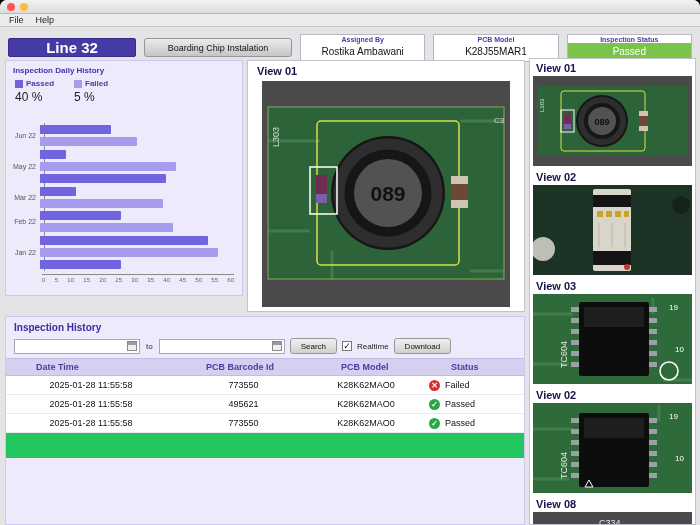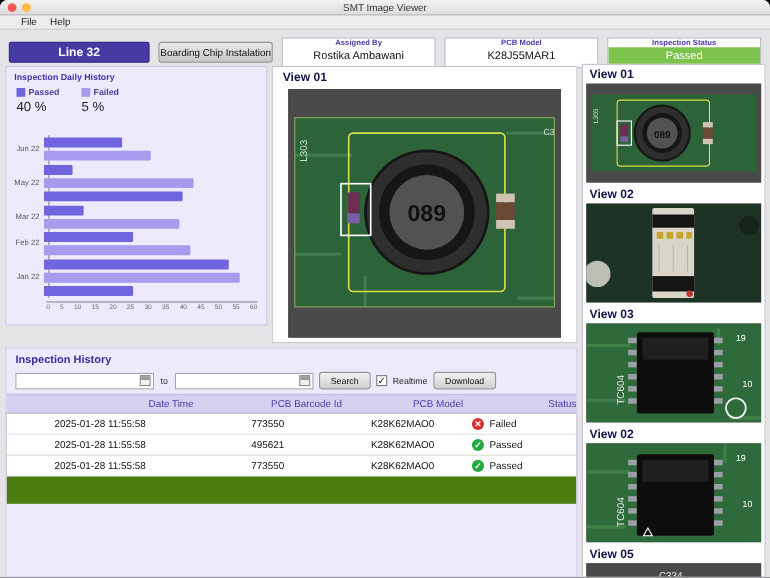--- a/index.html
+++ b/index.html
@@ -6,27 +6,27 @@
   html,body { width:700px; height:525px; }
   body { background:#000; font-family:"Liberation Sans", sans-serif; overflow:hidden; }
   #window { width:700px; height:525px; background:#e4e4e7; border-radius:7px 7px 0 0; overflow:hidden; position:relative; }
 
   
   .titlebar { height:14px; background:linear-gradient(#f2f2f2,#dcdcdc); border-bottom:1px solid #b8b8b8; position:relative; display:flex; align-items:center; }
   .tl { width:8px; height:8px; border-radius:50%; }
   .tl.red { background:#fc5753; margin-left:7px; }
   .tl.yellow { background:#fdbc40; margin-left:5px; }
   .win-title { position:absolute; left:0; right:0; text-align:center; font-size:9px; color:#333; }
-  .menubar { height:13px; background:#ececec; border-bottom:1px solid #c9c9c9; display:flex; align-items:center; gap:12px; padding-left:19px; font-size:9px; color:#222; }
+  .menubar { height:13px; background:#ececec; border-bottom:1px solid #c9c9c9; display:flex; align-items:center; gap:12px; padding-left:9px; font-size:9px; color:#222; }
   .menu-item { cursor:default; }
 
   
   .header { display:flex; align-items:center; padding:5px 8px 0 8px; gap:8px; height:36px; }
-  .btn-line { width:128px; height:19px; background:#463aa4; color:#fff; font-weight:bold; font-size:11px; display:flex; align-items:center; justify-content:center; border-radius:2px; border:1px solid #352c85; }
-  .btn-station { width:104px; height:19px; background:linear-gradient(#ebebeb,#c6c6c6); border:1px solid #969696; border-radius:3px; font-size:9px; color:#111; display:flex; align-items:center; justify-content:center; }
+  .btn-line { width:128px; height:19px; background:#463aa4; color:#fff; font-weight:bold; font-size:15px; display:flex; align-items:center; justify-content:center; border-radius:2px; border:1px solid #352c85; }
+  .btn-station { width:148px; height:19px; background:linear-gradient(#ebebeb,#c6c6c6); border:1px solid #969696; border-radius:3px; font-size:9px; color:#111; display:flex; align-items:center; justify-content:center; }
   .infobox { flex:1; height:28px; background:#fff; border:1px solid #b7b7c2; display:flex; flex-direction:column; overflow:hidden; }
   .infobox .lbl { font-size:7px; font-weight:bold; color:#4b3aa5; text-align:center; padding-top:1px; }
   .infobox .val { flex:1; font-size:10px; font-weight:normal; color:#111; display:flex; align-items:center; justify-content:center; }
   .infobox .val.status-pass { background:#7cc34b; color:#fff; }
 
   
   #chart-panel { position:absolute; left:5px; top:60px; width:238px; height:236px; background:#edeafb; border:1px solid #cfc8ee; }
   #main-view { position:absolute; left:247px; top:60px; width:278px; height:252px; background:#fff; border:1px solid #c2c2cc; }
   #sidebar { position:absolute; left:529px; top:58px; width:167px; height:467px; background:#fff; border:1px solid #c2c2cc; overflow:hidden; }
   #history-panel { position:absolute; left:5px; top:316px; width:520px; height:209px; background:#edeafb; border:1px solid #cfc8ee; overflow:hidden; }
@@ -60,39 +60,38 @@
   
   .hp-title { font-size:10px; font-weight:bold; color:#3a2da0; padding:5px 8px 3px 8px; }
   .search-row { display:flex; align-items:center; gap:5px; padding:2px 8px 4px 8px; }
   .dinput { width:126px; height:15px; background:#fff; border:1px solid #a7a7b5; display:flex; align-items:center; justify-content:flex-end; padding-right:2px; }
   .cal { width:10px; height:10px; border:1px solid #8a8a8a; background:linear-gradient(#9a9a9a 0 3px, #efefef 3px); }
   .to-label { font-size:8px; color:#333; padding:0 1px; }
   .btn-small { height:16px; padding:0 10px; background:linear-gradient(#f0f0f0,#d1d1d1); border:1px solid #979797; border-radius:3px; font-size:8px; color:#111; display:flex; align-items:center; }
   .chk { width:10px; height:10px; background:#fff; border:1px solid #777; font-size:9px; line-height:9px; color:#111; display:flex; align-items:center; justify-content:center; }
   .chk-label { font-size:8px; color:#222; }
   .hhead { display:flex; background:#d6d0f0; border-top:1px solid #c2bbe4; border-bottom:1px solid #c2bbe4; height:18px; align-items:center; }
-  .hcolh { font-size:9px; font-weight:normal; color:#4b3aa5; text-align:right;padding-left:30px; }
+  .hcolh { font-size:9px; font-weight:bold; color:#4b3aa5; text-align:left;padding-left:30px; }
   .c1 { width:170px; } .c2 { width:135px; } .c3 { width:110px; } .c4 { width:103px; }
-  .hbody { background:#4d7c0f; min-height:82px; }
+  .hbody { background:#22c55e; min-height:82px; }
   .hrow { display:flex; height:19px; align-items:center; background:#fff; border-bottom:1px solid #eceaf6; }
   .hc { font-size:9px; color:#111; text-align:center; }
   .hc.status { display:flex; align-items:center; gap:5px; padding-left:8px; text-align:left; }
   .sicon { width:11px; height:11px; border-radius:50%; color:#fff; font-size:8px; font-weight:bold; display:flex; align-items:center; justify-content:center; flex-shrink:0; }
   .sicon.fail { background:#d63031; }
   .sicon.pass { background:#27a844; }
 </style>
 </head>
 <body>
 
 <div id="window">
 
   <div class="titlebar">
     <span class="tl red"></span>
     <span class="tl yellow"></span>
-    <span class="win-title">SMT Image Viewer</span>
   </div>
 
   <div class="menubar">
     <span class="menu-item">File</span>
     <span class="menu-item">Help</span>
   </div>
 
   <div class="header">
     <div class="btn-line">Line 32</div>
     <div class="btn-station">Boarding Chip Instalation</div>
@@ -310,21 +309,21 @@
           <rect x="51" y="15" width="60" height="20" fill="#1f1f1f"></rect>
           <text transform="translate(34,76) rotate(-90)" font-size="9" fill="#e8e8e8">TC604</text>
           <text x="136" y="16" font-size="8" fill="#fff">19</text>
           <text x="142" y="58" font-size="8" fill="#fff">10</text>
           <path d="M52 84 L60 84 L56 77 Z" fill="none" stroke="#fff" stroke-width="1"></path>
         </svg>
       </div>
     </div>
 
     <div class="thumb-section">
-      <div class="thumb-title">View 05</div>
+      <div class="thumb-title">View 08</div>
       <div class="thumb-img">
         <svg viewBox="0 0 159 90">
           <rect width="159" height="90" fill="#4a4a4a"></rect>
           <rect x="4" y="24" width="151" height="60" fill="#2d6338"></rect>
           <text x="66" y="14" font-size="9" fill="#e8e8e8">C334</text>
           <circle cx="80" cy="54" r="14" fill="none" stroke="#fff" stroke-width="1.5"></circle>
         </svg>
       </div>
     </div>
 

